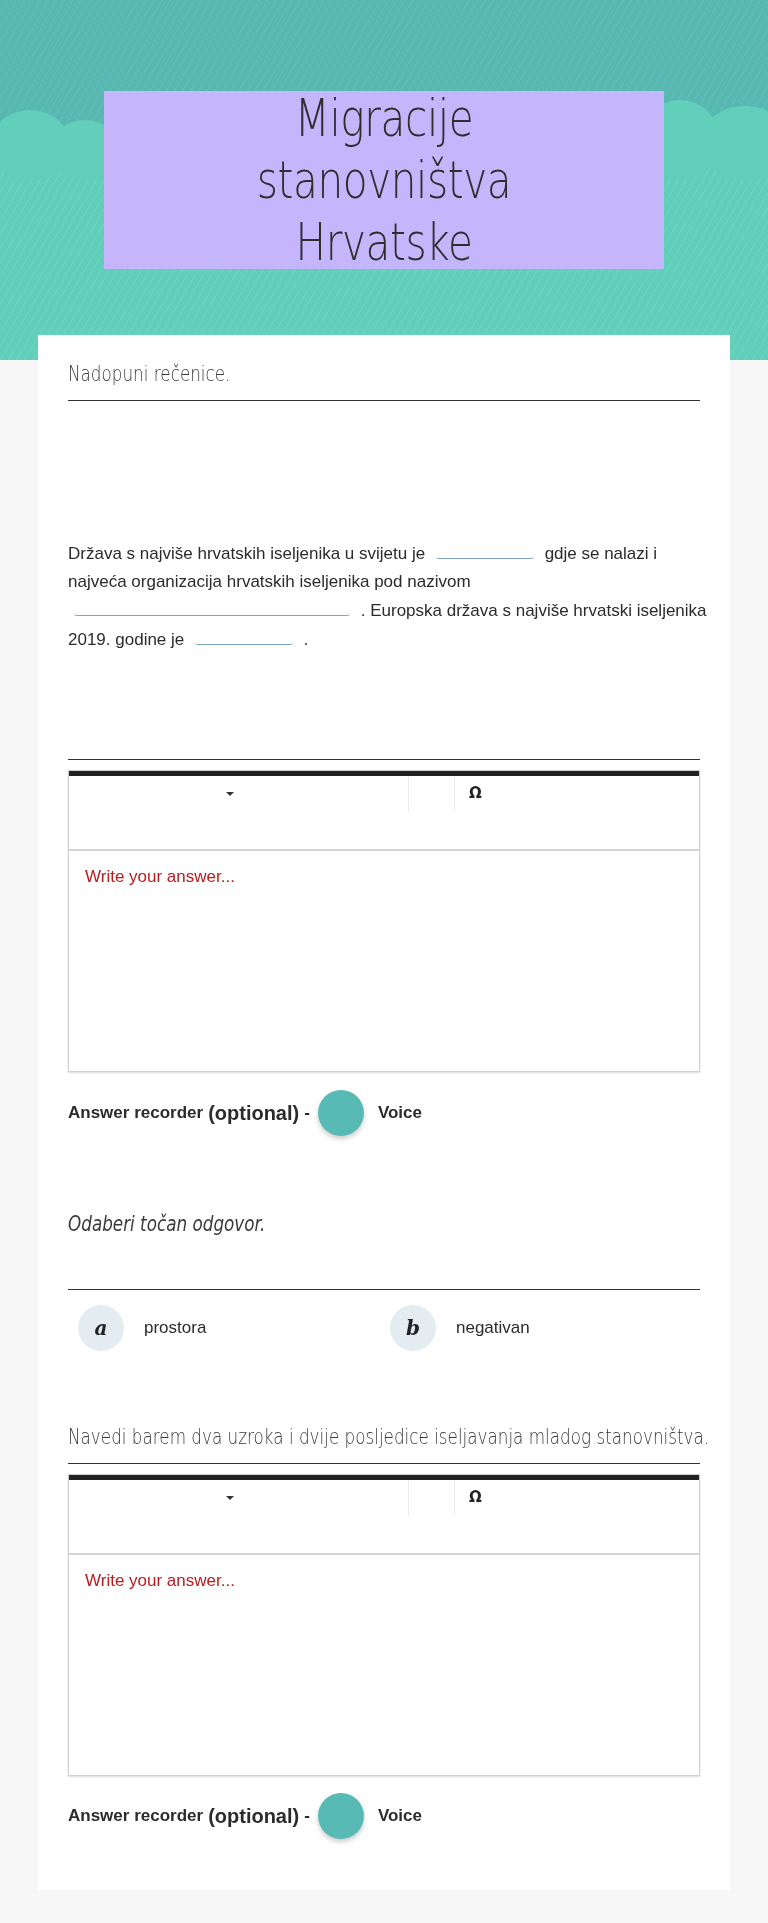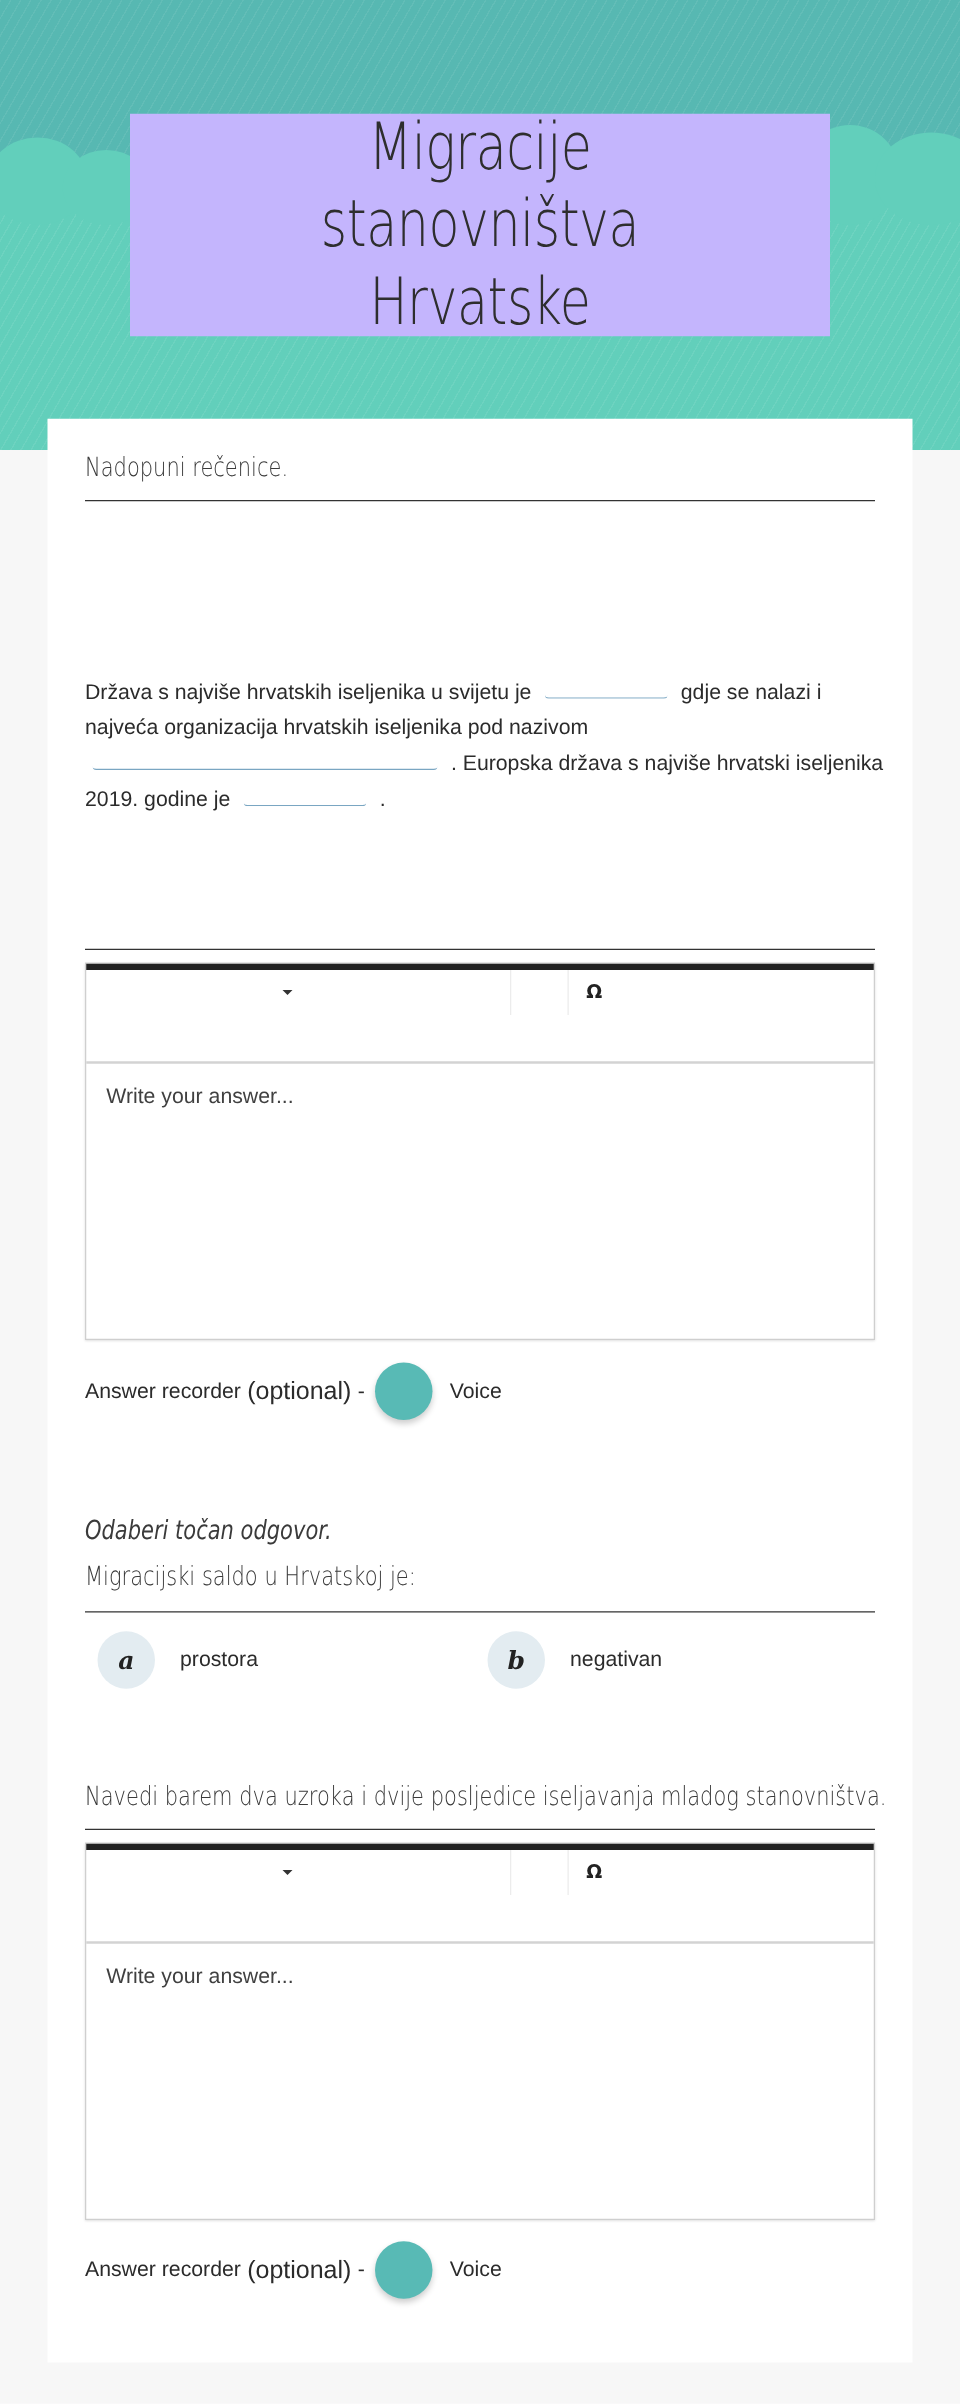--- a/index.html
+++ b/index.html
@@ -71,24 +71,24 @@
     box-shadow: 0 1px 2px rgba(0,0,0,0.15);
     background: #fff;
   }
   .editor-topbar { height: 5px; background: #222; }
   .toolbar { height: 75px; position: relative; border-bottom: 2px solid #d3d3d3; }
   .tb-dropdown { position: absolute; left: 0; top: 0; width: 340px; height: 36px; border-right: 1px solid #ececec; }
   .tb-dropdown .caret { position: absolute; left: 157px; top: 16px; width: 0; height: 0; border-left: 4px solid transparent; border-right: 4px solid transparent; border-top: 4px solid #333; }
   .tb-empty { position: absolute; left: 340px; top: 0; width: 46px; height: 36px; border-right: 1px solid #ececec; }
   .tb-omega { position: absolute; left: 400px; top: 8px; font-size: 15px; font-weight: bold; color: #222; font-family: "DejaVu Sans", sans-serif; }
   .editor-body { position: relative; height: 220px; }
-  .placeholder { position: absolute; left: 16px; top: 16px; font-size: 17px; color: #404040; }
+  .placeholder { position: absolute; left: 16px; top: 16px; font-size: 17px; color: #b91c1c; }
   .recorder {
     position: absolute; left: 30px; height: 46px; display: flex; align-items: center;
-    font-weight: normal; font-size: 17px; color: #2b2b2b; text-align: right;
+    font-weight: bold; font-size: 17px; color: #2b2b2b; text-align: right;
   }
   .recorder .opt { font-size: 20px; margin-left: 5px; }
   .recorder .dash { margin-left: 5px; }
   .rec-btn {
     width: 46px; height: 46px; border-radius: 50%; background: #58bab5;
     box-shadow: 0 3px 5px rgba(0,0,0,0.2); margin: 0 14px 0 8px;
   }
   .choice { position: absolute; display: flex; align-items: center; }
   .choice .letter {
     width: 46px; height: 46px; border-radius: 50%; background: #e3ecf1;
@@ -154,23 +154,20 @@
     <span>Answer recorder</span>
     <span class="opt">(optional)</span>
     <span class="dash">-</span>
     <span class="rec-btn"></span>
     <span>Voice</span>
   </div>
 
   <div style="position:absolute;left:30px;top:877px;font-style:italic;">
     <div class="section-title">Odaberi točan odgovor.</div>
   </div>
-  <div style="position:absolute;left:30px;top:914px;">
-    <div class="section-title">Migracijski saldo u Hrvatskoj je:</div>
-  </div>
   <div class="rule" style="top:954px;"></div>
 
   <div class="choice" style="left:40px;top:970px;">
     <span class="letter">a</span>
     <span class="label">prostora</span>
   </div>
   <div class="choice" style="left:352px;top:970px;">
     <span class="letter">b</span>
     <span class="label">negativan</span>
   </div>

